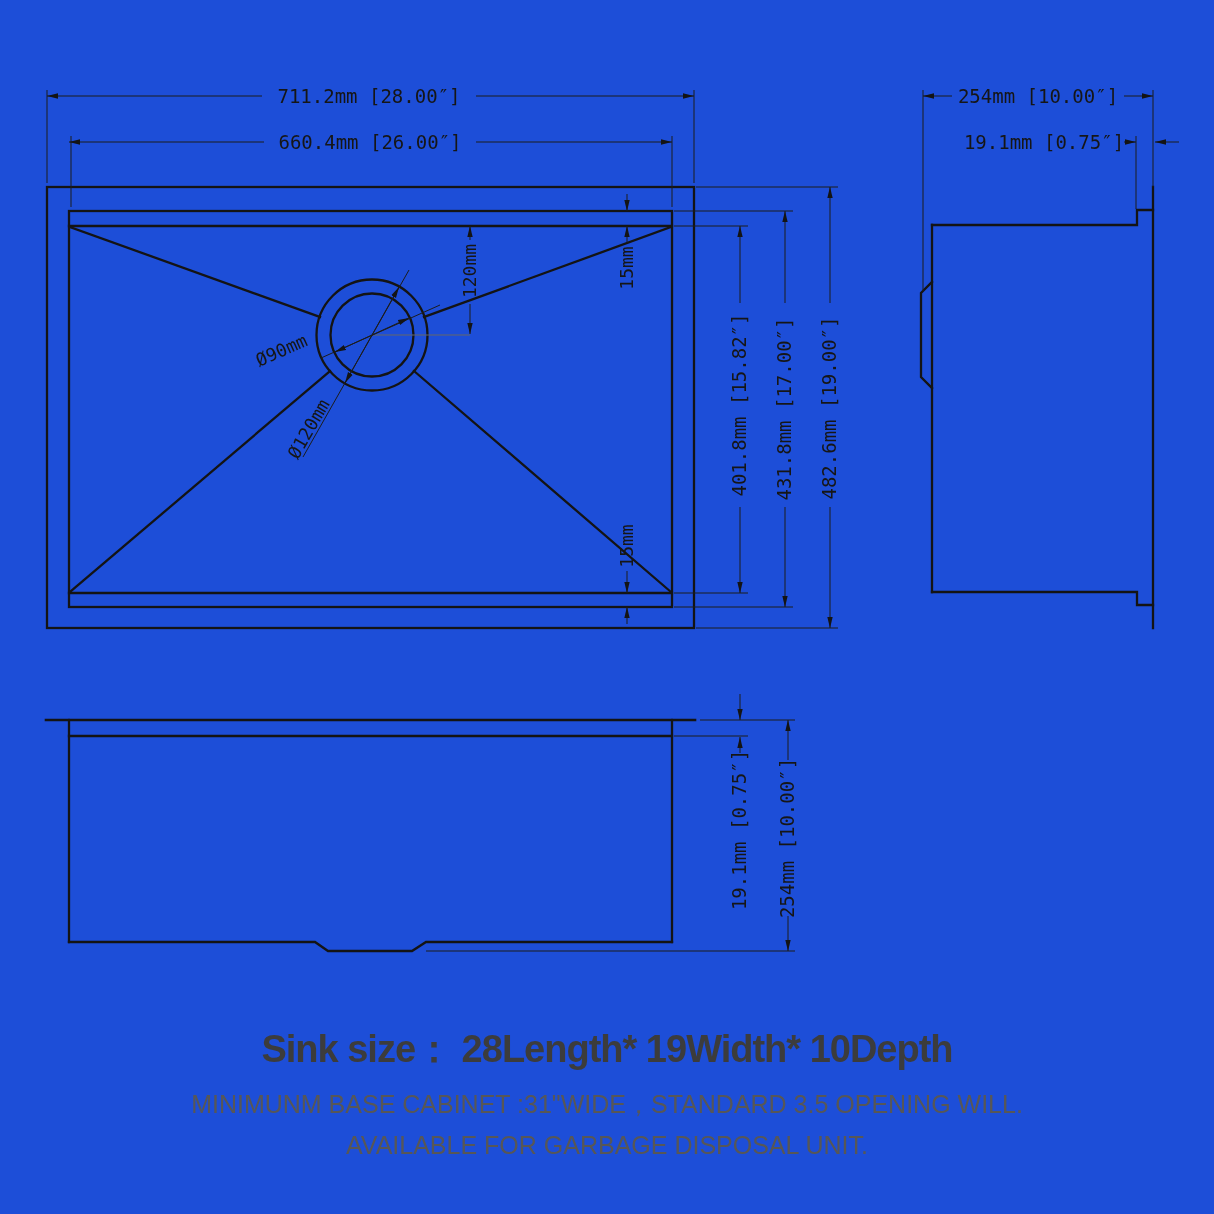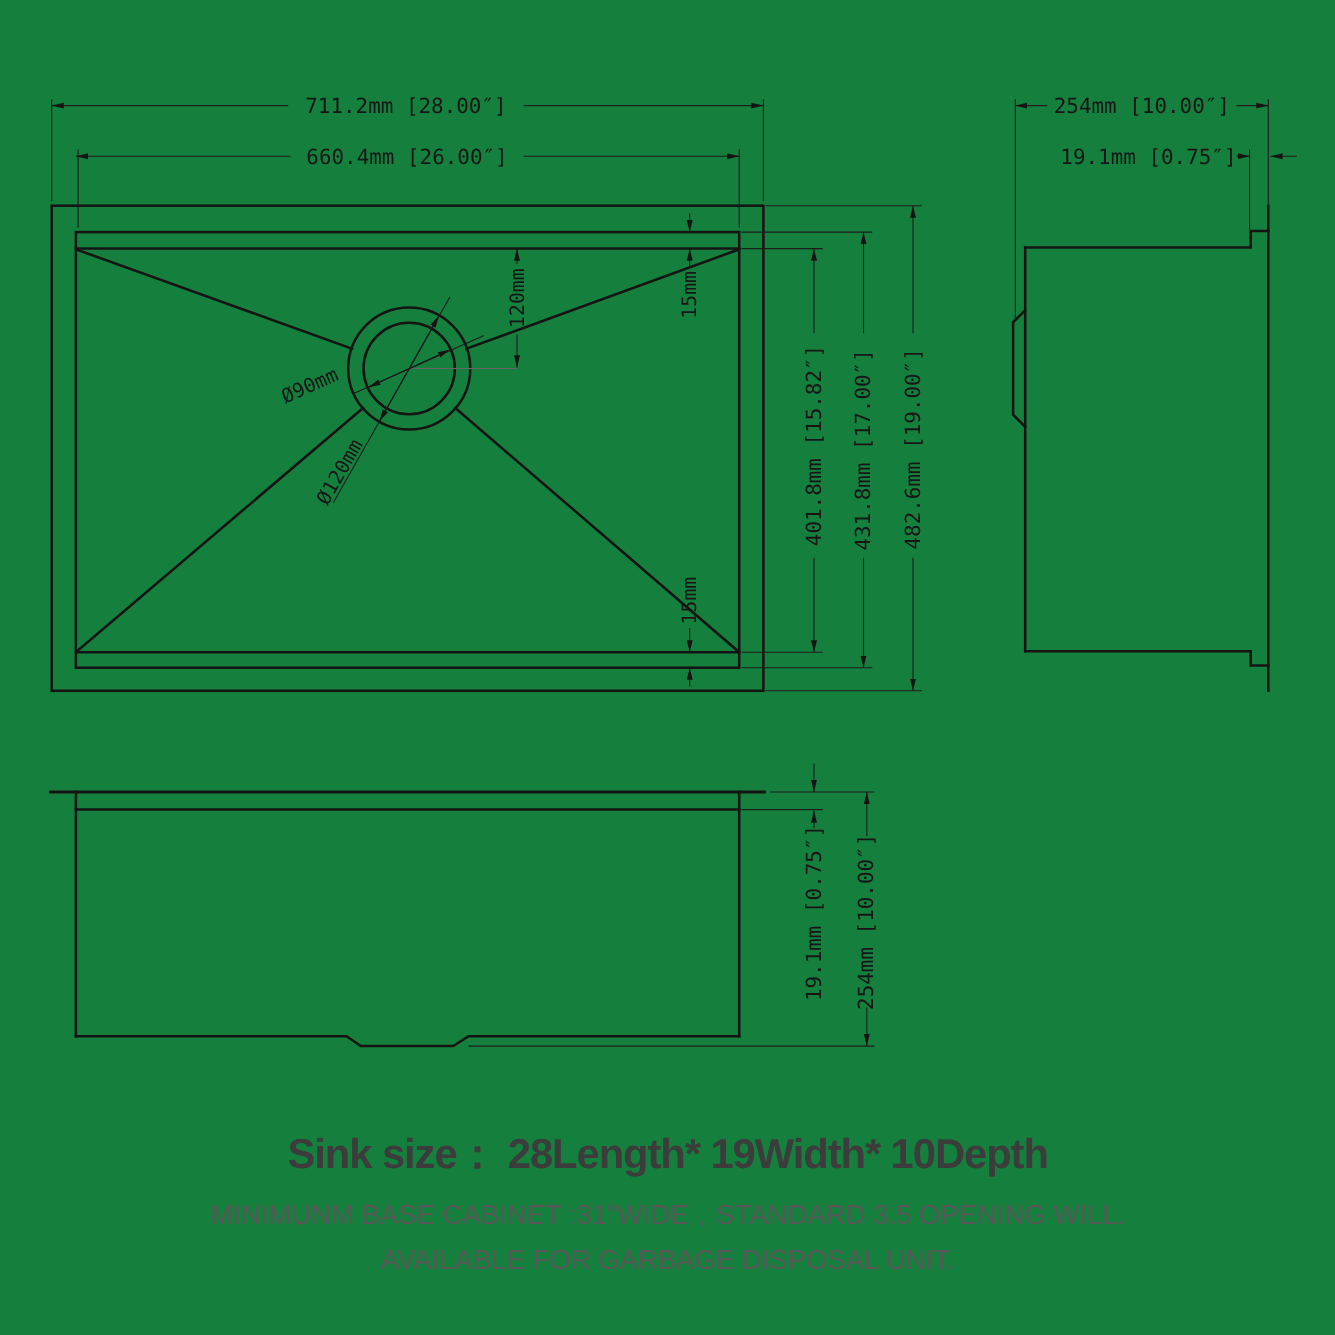--- a/index.html
+++ b/index.html
@@ -1,16 +1,16 @@
 <!DOCTYPE html>
 <html><head>
 <meta charset="utf-8">
 <style>
   html,body{margin:0;padding:0;background:#ffffff;}
-  .page{width:1214px;height:1214px;position:relative;background:#15803d;overflow:hidden;}
+  .page{width:1214px;height:1214px;position:relative;background:#1d4ed8;overflow:hidden;}
   svg{display:block;}
   .obj{stroke:#141414;stroke-width:2.3;fill:none;stroke-linecap:square;stroke-linejoin:miter;}
   .obj-thick{stroke:#141414;stroke-width:2.6;fill:none;stroke-linecap:square;}
   .dim{stroke:#1c1c1c;stroke-width:1;fill:none;stroke-linecap:butt;}
   .leader{stroke:#666666;stroke-width:1;fill:none;}
   .dimtxt{font-family:"DejaVu Sans Mono","Liberation Mono",monospace;font-size:19px;fill:#161616;}
   .dimtxt-sm{font-family:"DejaVu Sans Mono","Liberation Mono",monospace;font-size:18px;fill:#161616;}
   .title-txt{font-family:"Liberation Sans","DejaVu Sans",sans-serif;font-weight:bold;font-size:38px;fill:#3c3c3c;letter-spacing:-1px;}
   .note-txt{font-family:"Liberation Sans","DejaVu Sans",sans-serif;font-size:25px;fill:#575757;}
   .mid{text-anchor:middle;}

